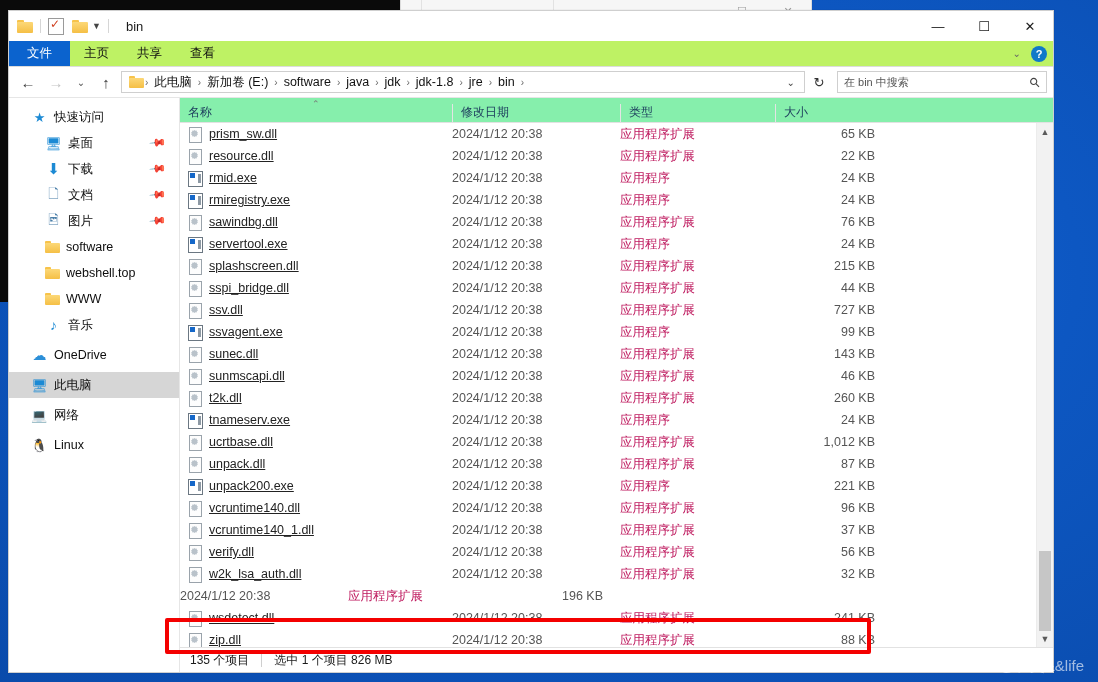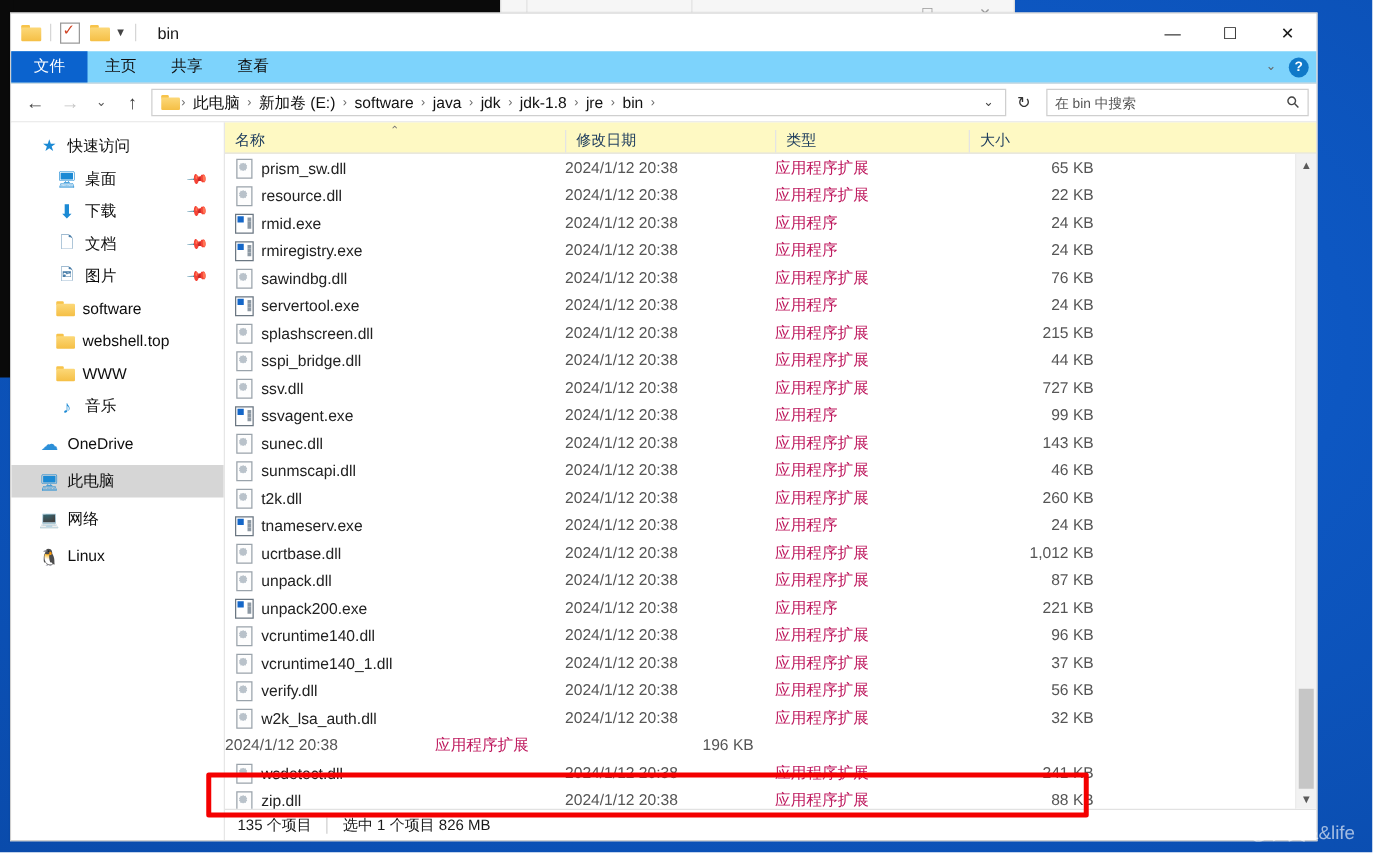--- a/index.html
+++ b/index.html
@@ -84,21 +84,21 @@
   }
   .wbtns { position: absolute; right: 0; top: 0; height: 30px; display: flex; }
   .wbtn {
     width: 46px; height: 30px; display:flex; align-items:center; justify-content:center;
     color:#1a1a1a; font-size: 13px; line-height:1;
   }
 
   
   .ribbon {
     height: 25px; flex: 0 0 25px; display: flex; align-items: stretch;
-    border-bottom: 1px solid #dcdcdc; position: relative; background:#7dd3fc;
+    border-bottom: 1px solid #dcdcdc; position: relative; background:#bef264;
   }
   .tab {
     padding: 0 14px; display:flex; align-items:center; font-size: 12.5px; color:#111;
   }
   .tab.file { background:#0b63ce; color:#fff; padding: 0 18px; }
   .ribbon-right { position:absolute; right:6px; top:0; height:25px; display:flex; align-items:center; gap:6px;}
   .rib-caret { font-size:10px; color:#666; padding:0 4px;}
   .help-ico {
     width:16px; height:16px; border-radius:50%;
     background:#1079c8; color:#fff; font-size:11px; font-weight:bold;
@@ -159,38 +159,38 @@
   .ico.pen { color:#444; font-size:13px;}
   .fold { width:15px; height:12px; position:relative; display:inline-block;}
   .fold::before{content:"";position:absolute;left:0;top:0;width:6px;height:2.5px;background:#f7c34a;border-radius:1px 1px 0 0;}
   .fold::after{content:"";position:absolute;left:0;top:2px;width:15px;height:10px;background:linear-gradient(#fcd878,#f5bf45);border-radius:1px;}
 
   .content { flex:1; display:flex; flex-direction:column; min-width:0; border-left:1px solid #e6e6e6;}
 
   
   .colhdr {
     height: 24px; flex:0 0 24px; display:flex; align-items:flex-end;
-    border-bottom: 1px solid #e2e2e2; background:#fef9c3; position:relative;
+    border-bottom: 1px solid #e2e2e2; background:#86efac; position:relative;
   }
   .ch { font-size:12px; color:#1b3a5c; padding: 0 0 4px 8px; border-left:1px solid #e4e4e4; box-sizing:border-box; height:18px; }
   .ch:first-child { border-left:none; }
   .ch.name { width: 272px; }
   .ch.date { width: 168px; }
   .ch.type { width: 155px; }
   .ch.size { width: 110px; }
   .sortmark { position:absolute; left: 132px; top: 1px; font-size:9px; color:#777;}
 
   
   .listwrap { flex:1; display:flex; min-height:0; position:relative; }
   .list { flex:1; overflow:hidden; position:relative; }
   .row {
     height: 22px; display:flex; align-items:center; font-size:12.5px; color:#222;
     white-space:nowrap;
   }
-  .row .c.name { width: 272px; display:flex; align-items:flex-end; padding-left:8px; box-sizing:border-box; }
+  .row .c.name { width: 272px; display:flex; align-items:center; padding-left:8px; box-sizing:border-box;text-decoration:underline; }
   .row .c.date { width: 168px; color:#555; }
   .row .c.type { width: 155px; color:#be185d; }
   .row .c.size { width: 110px; color:#555; text-align:right; padding-right:10px; box-sizing:border-box;}
   .fname { margin-left:7px; }
 
   .ficon { width:14px; height:16px; position:relative; display:inline-block; flex:0 0 14px;}
   
   .ficon.dll::before {
     content:""; position:absolute; left:1px; top:1px; width:11px; height:14px;
     background:#fdfdfd; border:1px solid #9aa3ab;

